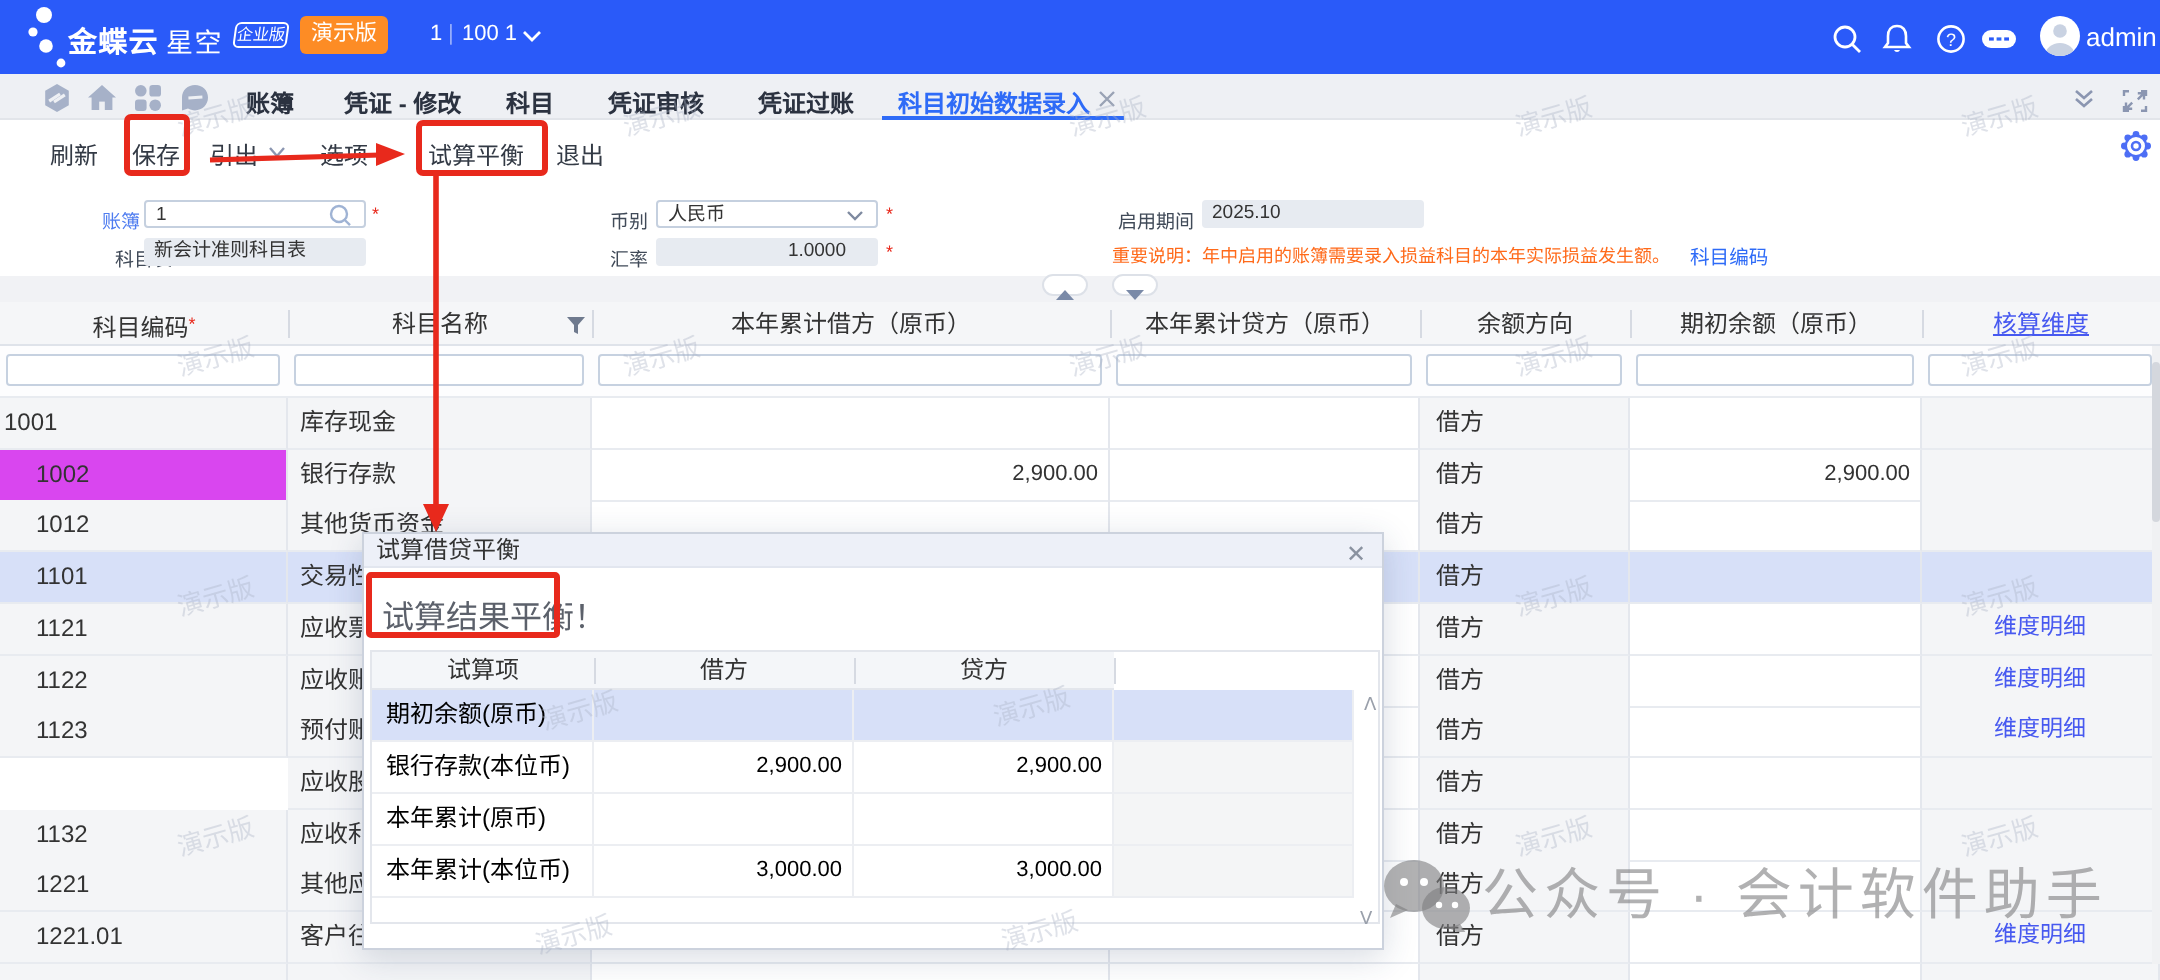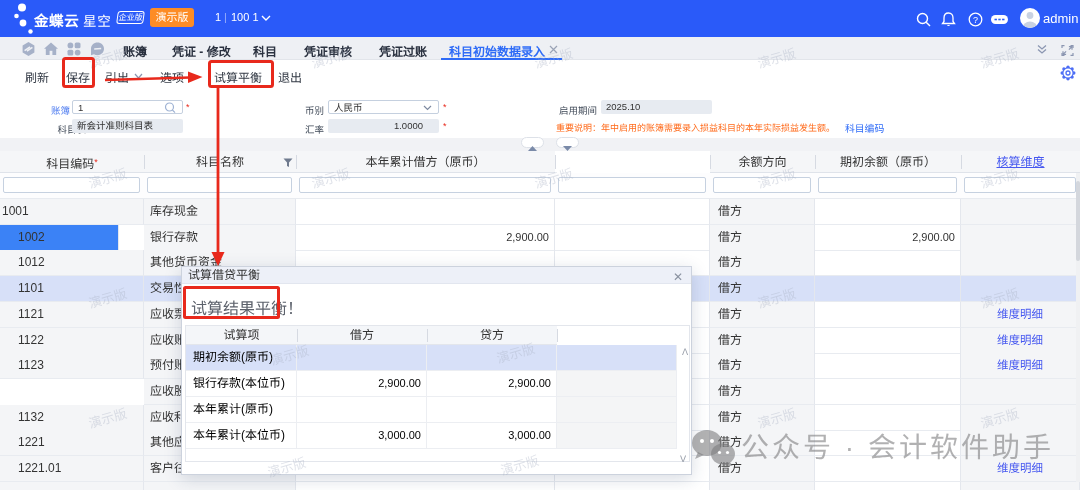--- a/index.html
+++ b/index.html
@@ -210,20 +210,21 @@
 <div class="cpill" style="left:556px;"><svg width="9" height="6" style="margin-top:2px">
       <path d="M0 0 L4.5 5 L9 0 Z" fill="#7a8aa8"></path>
     </svg></div>
 
 <div id="grid">
     <div class="gh" style="left: 0px; width: 144px;">科目编码<span style="color:#e8291c;font-size:9px;vertical-align:3px">*</span></div>
     <div class="gh" style="left: 144px; width: 152px;">科目名称</div>
     <div class="gcolsep" style="left: 144px;"></div>
     <div class="gh" style="left: 296px; width: 259px;">本年累计借方（原币）</div>
     <div class="gcolsep" style="left: 296px;"></div>
+    <div class="gh" style="left: 555px; width: 155px;">本年累计贷方（原币）</div>
     <div class="gcolsep" style="left: 555px;"></div>
     <div class="gh" style="left: 710px; width: 105px;">余额方向</div>
     <div class="gcolsep" style="left: 710px;"></div>
     <div class="gh" style="left: 815px; width: 146px;">期初余额（原币）</div>
     <div class="gcolsep" style="left: 815px;"></div>
     <div class="gh" style="left: 961px; width: 119px;"><span style="color:#4759f0;text-decoration:underline">核算维度</span></div>
     <div class="gcolsep" style="left: 961px;"></div>
     <div style="position: absolute; left: 283px; top: 6px; width: 10px; height: 10px;"><svg width="10" height="10">
         <path d="M0.5 0.5 L9.5 0.5 L6 4.5 L6 9 L4 8 L4 4.5 Z" fill="#6f7a8e"></path>
       </svg></div>
@@ -238,21 +239,21 @@
     <div class="grow" style="top: 48px;">
       <div class="c" style="left: 0px; width: 144px; background: rgb(244, 245, 247); padding-left: 2px;">1001</div>
       <div class="c" style="left: 144px; width: 152px; background: rgb(244, 245, 247); padding-left: 6px;">库存现金</div>
       <div class="c num" style="left: 296px; width: 259px;"></div>
       <div class="c" style="left: 555px; width: 155px;"></div>
       <div class="c" style="left: 710px; width: 105px; background: rgb(244, 245, 247); padding-left: 8px;">借方</div>
       <div class="c num" style="left: 815px; width: 146px;"></div>
       <div class="c" style="left: 961px; width: 119px; background: rgb(244, 245, 247);"></div>
     </div>
     <div class="grow" style="top: 73.72px;">
-      <div class="c" style="left: 0px; width: 119px; background: #3b82f6; padding-left: 18px;">1002</div>
+      <div class="c" style="left: 0px; width: 144px; background: #d946ef; padding-left: 18px;">1002</div>
       <div class="c" style="left: 144px; width: 152px; background: rgb(244, 245, 247); padding-left: 6px;">银行存款</div>
       <div class="c num" style="left: 296px; width: 259px;">2,900.00</div>
       <div class="c" style="left: 555px; width: 155px;"></div>
       <div class="c" style="left: 710px; width: 105px; background: rgb(244, 245, 247); padding-left: 8px;">借方</div>
       <div class="c num" style="left: 815px; width: 146px;">2,900.00</div>
       <div class="c" style="left: 961px; width: 119px; background: rgb(244, 245, 247);"></div>
     </div>
     <div class="grow" style="top: 99.44px;">
       <div class="c" style="left: 0px; width: 144px; background: rgb(244, 245, 247); padding-left: 18px;">1012</div>
       <div class="c" style="left: 144px; width: 152px; background: rgb(244, 245, 247); padding-left: 6px;">其他货币资金</div>

